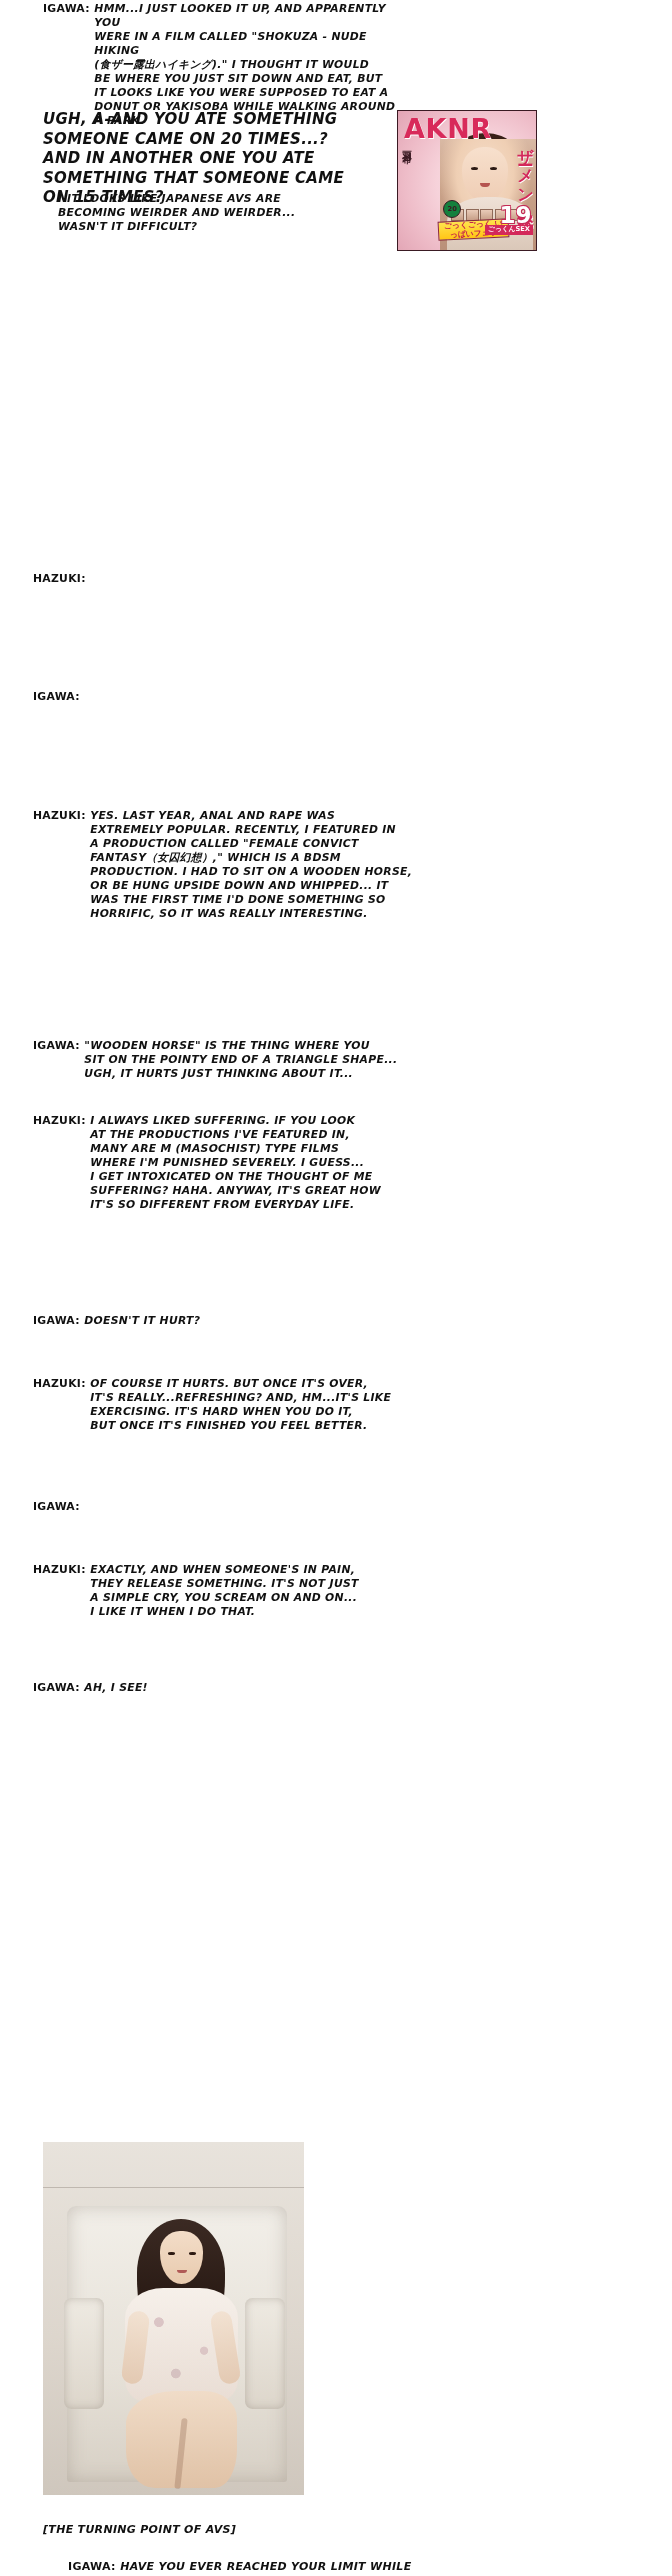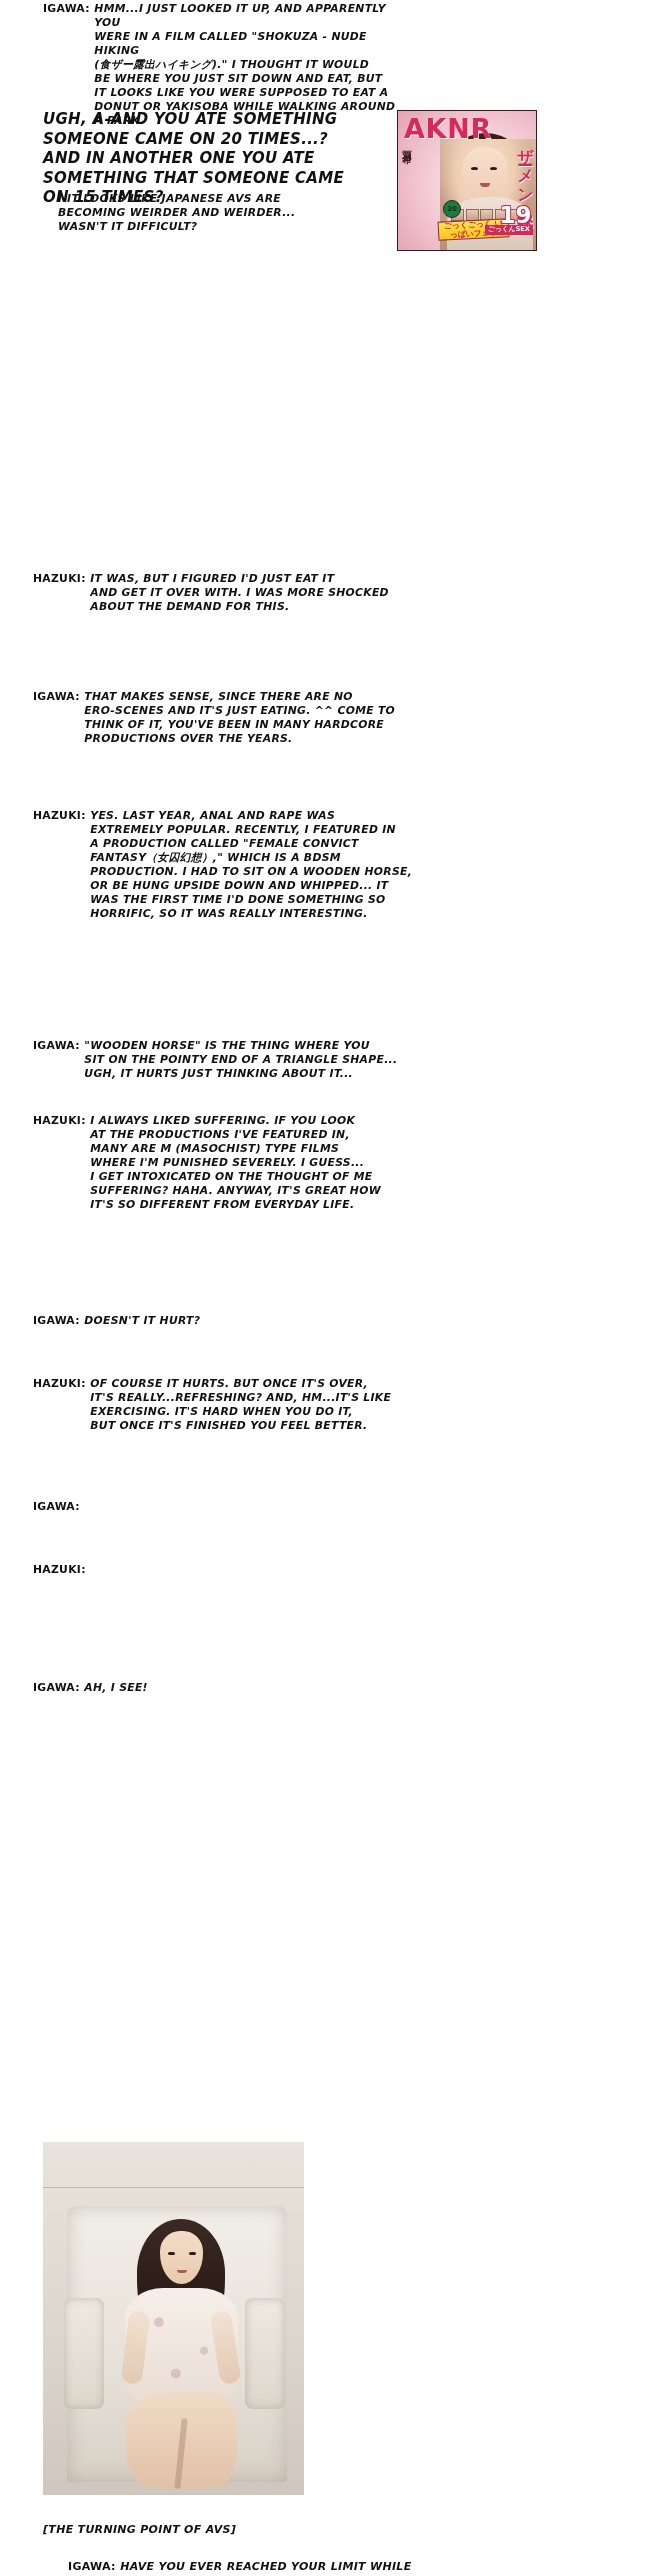--- a/index.html
+++ b/index.html
@@ -440,31 +440,24 @@
     <div class="cover-vertical-left">羽月一希</div>
     <div class="cover-badge">20</div>
     <div class="cover-strip">ごっくごっく
 いっぱいフェラ</div>
     <div class="cover-number">19</div>
     <div class="cover-logo">ごっくんSEX</div>
   </div>
 
   <div class="qa speaker-block" style="left:33px; top:572px; width:460px;">
     <span class="speaker">HAZUKI:</span>
-    <span class="speech">IT WAS, BUT I FIGURED I'D JUST EAT IT
-AND GET IT OVER WITH.  I WAS MORE SHOCKED
-ABOUT THE DEMAND FOR THIS.</span>
   </div>
 
   <div class="qa speaker-block" style="left:33px; top:690px; width:475px;">
     <span class="speaker">IGAWA:</span>
-    <span class="speech">THAT MAKES SENSE, SINCE THERE ARE NO
-ERO-SCENES AND IT'S JUST EATING. ^^ COME TO
-THINK OF IT, YOU'VE BEEN IN MANY HARDCORE
-PRODUCTIONS OVER THE YEARS.</span>
   </div>
 
   <div class="qa speaker-block" style="left:33px; top:809px; width:475px;">
     <span class="speaker">HAZUKI:</span>
     <span class="speech">YES. LAST YEAR, ANAL AND RAPE WAS
 EXTREMELY POPULAR. RECENTLY, I FEATURED IN
 A PRODUCTION CALLED "FEMALE CONVICT
 FANTASY（女囚幻想）," WHICH IS A BDSM
 PRODUCTION. I HAD TO SIT ON A WOODEN HORSE,
 OR BE HUNG UPSIDE DOWN AND WHIPPED... IT
@@ -502,20 +495,24 @@
 EXERCISING. IT'S HARD WHEN YOU DO IT,
 BUT ONCE IT'S FINISHED YOU FEEL BETTER.</span>
   </div>
 
   <div class="qa speaker-block" style="left:33px; top:1500px; width:475px;">
     <span class="speaker">IGAWA:</span>
   </div>
 
   <div class="qa speaker-block" style="left:33px; top:1563px; width:475px;">
     <span class="speaker">HAZUKI:</span>
+    <span class="speech">EXACTLY, AND WHEN SOMEONE'S IN PAIN,
+THEY RELEASE SOMETHING. IT'S NOT JUST
+A SIMPLE CRY, YOU SCREAM ON AND ON...
+I LIKE IT WHEN I DO THAT.</span>
   </div>
 
   <div class="qa speaker-block" style="left:33px; top:1681px; width:475px;">
     <span class="speaker">IGAWA:</span>
     <span class="speech">AH, I SEE!</span>
   </div>
 
   <div id="bottom-photo">
     <div class="room-bg"></div>
     <div class="wall-line" style="top:45px;"></div>

